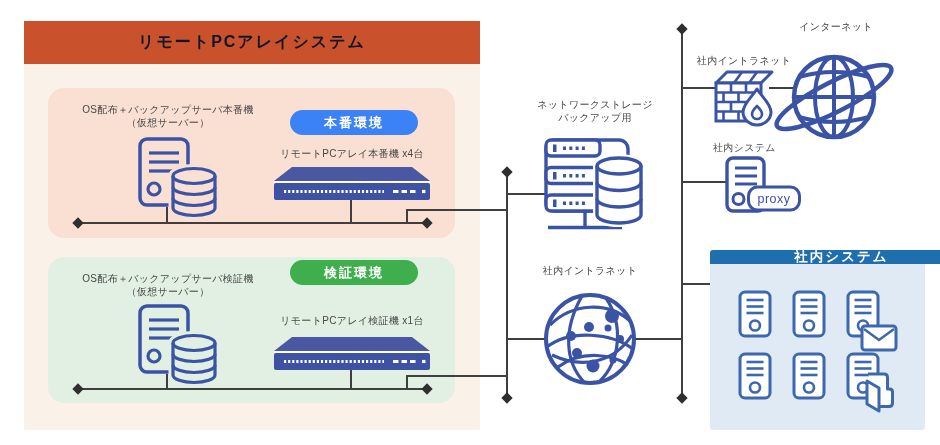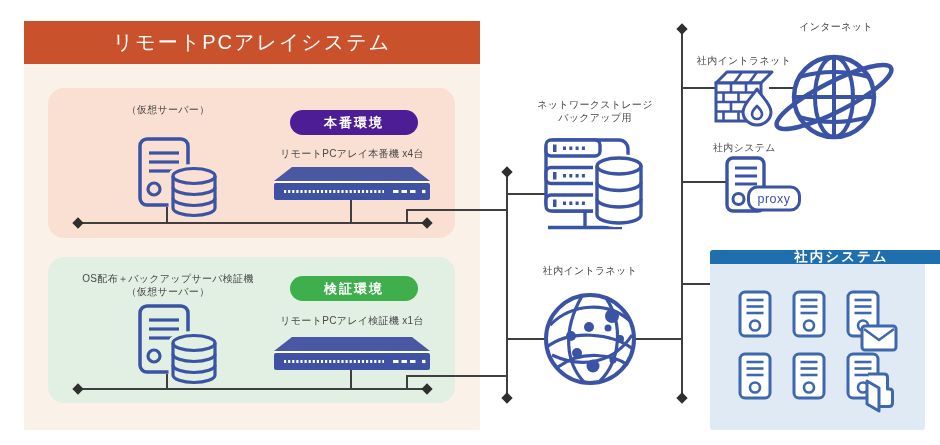--- a/index.html
+++ b/index.html
@@ -2,29 +2,29 @@
 <html><head>
 <meta charset="utf-8">
 <style>
   html,body{margin:0;padding:0;background:#fff;}
   .canvas{position:relative;width:940px;height:445px;background:#ffffff;
     font-family:"Liberation Sans","DejaVu Sans",sans-serif;color:#474747;overflow:hidden;}
   .panel{position:absolute;}
   .outer-panel{left:24px;top:21px;width:456px;height:409px;background:#FAF1E8;border-radius:2px;}
   .banner{position:absolute;left:0;top:0;width:456px;height:43px;background:#C9512C;
     display:flex;align-items:center;justify-content:center;}
-  .banner-title{color:#ffffff;font-weight:normal;font-size:20px;letter-spacing:2px;}
+  .banner-title{color:#0f172a;font-weight:bold;font-size:16px;letter-spacing:2px;}
   .env-panel{position:absolute;border-radius:16px;}
   .pink{left:48px;top:88px;width:407px;height:150px;background:#FADFD3;}
   .green{left:48px;top:257px;width:407px;height:146px;background:#E2F0E3;}
   .label{position:absolute;font-size:10px;line-height:1.32;letter-spacing:.3px;
     text-align:center;white-space:nowrap;color:#474747;}
   .badge{position:absolute;width:128px;height:25px;border-radius:13px;display:flex;
     align-items:center;justify-content:center;color:#fff;font-weight:bold;font-size:13px;letter-spacing:2px;}
-  .badge.orange{background:#4c1d95;}
+  .badge.orange{background:#3b82f6;}
   .badge.greenb{background:#3EAF4C;}
   .hline{position:absolute;height:2px;background:#3F3F3F;}
   .vline{position:absolute;width:2px;background:#3F3F3F;}
   .node{position:absolute;width:8px;height:8px;background:#2F2F2F;transform:rotate(45deg);}
   .icon{position:absolute;}
   .sys-panel{left:710px;top:250px;width:215px;height:180px;background:#DFEAF5;border-radius:3px;}
   .sys-header{position:absolute;left:0;top:0;width:215px;height:14px;background:#1F6FAF;
     border-radius:3px 3px 0 0;display:flex;align-items:center;justify-content:center;padding-left:24px;}
   .sys-title{color:#fff;font-weight:bold;font-size:13.5px;letter-spacing:2px;}
 </style>
@@ -136,20 +136,21 @@
   <div class="node" style="left:74px;top:219px"></div>
   <div class="node" style="left:423px;top:219px"></div>
   <div class="node" style="left:74px;top:385px"></div>
   <div class="node" style="left:423px;top:385px"></div>
   <div class="node" style="left:503px;top:168px"></div>
   <div class="node" style="left:503px;top:394px"></div>
   <div class="node" style="left:678px;top:25px"></div>
   <div class="node" style="left:678px;top:394px"></div>
 
   <div class="label" style="left:48px;top:103px;width:240px">
+    <div>OS配布＋バックアップサーバ本番機</div>
     <div>（仮想サーバー）</div>
   </div>
   <div class="badge orange" style="left:290px;top:110px">
     <span>本番環境</span>
   </div>
   <svg class="icon" style="left:134px;top:136px" width="84" height="84">
     <rect x="6" y="3" width="48" height="66" rx="7" fill="none" stroke="#3A53A5" stroke-width="3.5"></rect>
     <g stroke="#3A53A5" stroke-width="3.2">
         <line x1="15" y1="17" x2="45" y2="17"></line>
         <line x1="15" y1="26" x2="45" y2="26"></line>
@@ -177,21 +178,21 @@
     <rect x="2" y="17" width="156" height="17" rx="2" fill="#3E51A3"></rect>
     <line x1="12" y1="25.5" x2="112" y2="25.5" stroke="#fff" stroke-width="3.2" stroke-dasharray="2.2 1.9"></line>
     <line x1="121" y1="25.5" x2="146" y2="25.5" stroke="#fff" stroke-width="3.2" stroke-dasharray="5.5 3"></line>
     <rect x="150" y="23.9" width="3.4" height="3.2" fill="#fff"></rect>
   </svg>
 
   <div class="label" style="left:48px;top:272px;width:240px">
     <div>OS配布＋バックアップサーバ検証機</div>
     <div>（仮想サーバー）</div>
   </div>
-  <div class="badge greenb" style="left:290px;top:276px">
+  <div class="badge greenb" style="left:290px;top:260px">
     <span>検証環境</span>
   </div>
   <svg class="icon" style="left:134px;top:303px" width="84" height="84">
     <rect x="6" y="3" width="48" height="66" rx="7" fill="none" stroke="#3A53A5" stroke-width="3.5"></rect>
     <g stroke="#3A53A5" stroke-width="3.2">
         <line x1="15" y1="17" x2="45" y2="17"></line>
         <line x1="15" y1="26" x2="45" y2="26"></line>
         <line x1="15" y1="35" x2="45" y2="35"></line>
       </g>
     <circle cx="20" cy="53" r="6" fill="none" stroke="#3A53A5" stroke-width="3.2"></circle>

